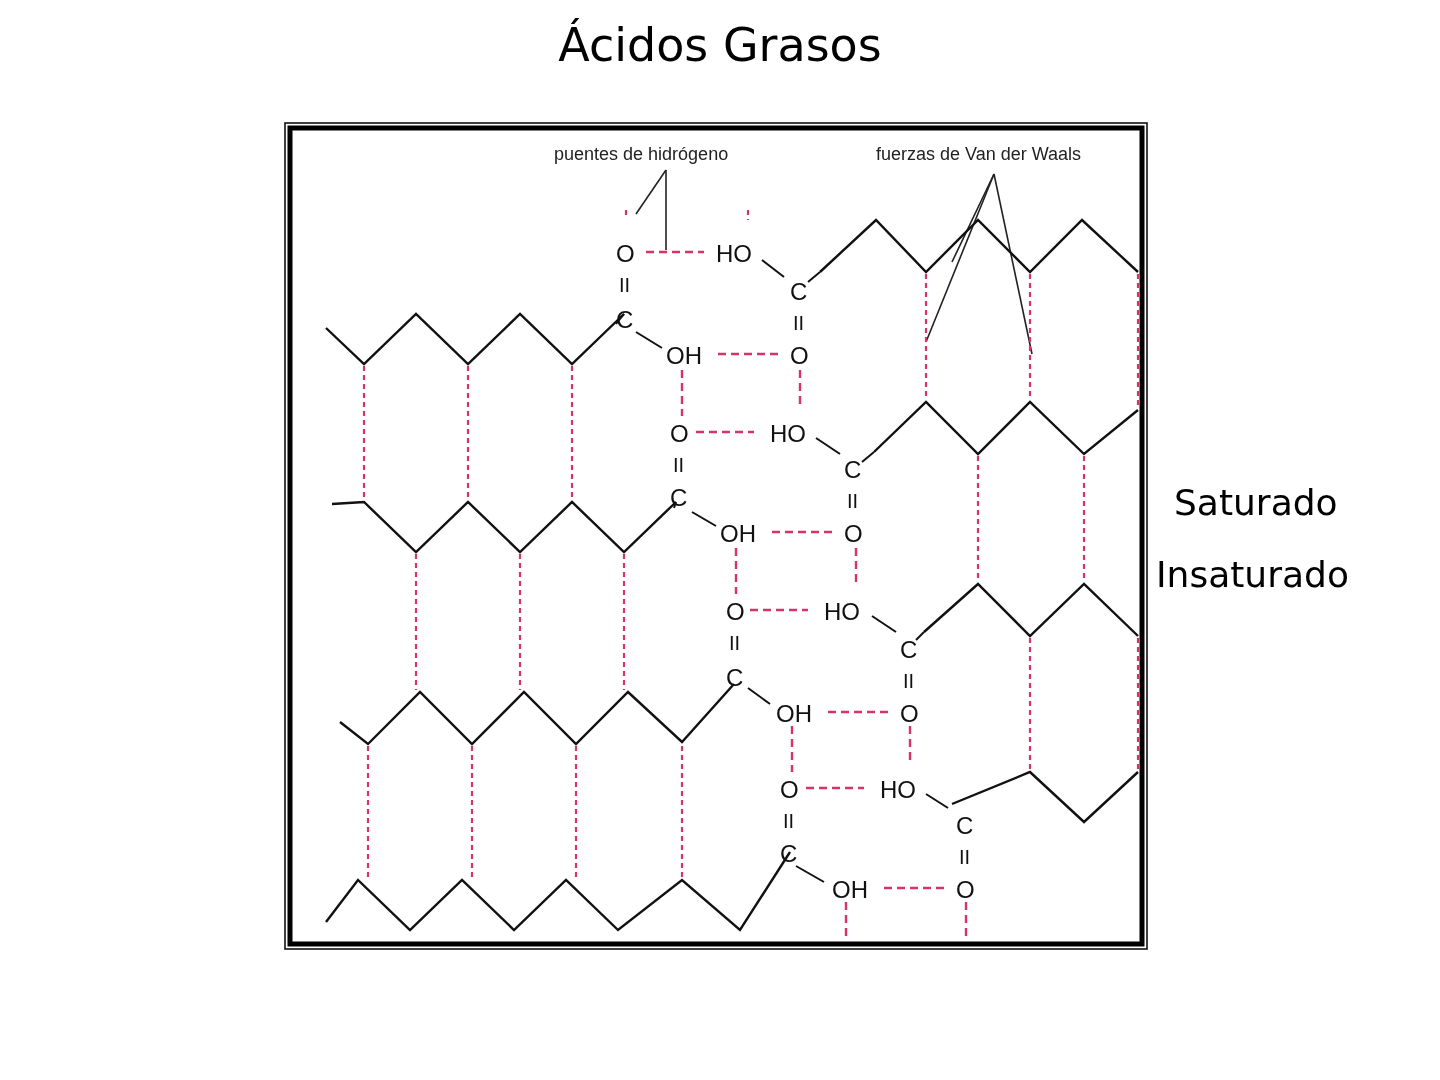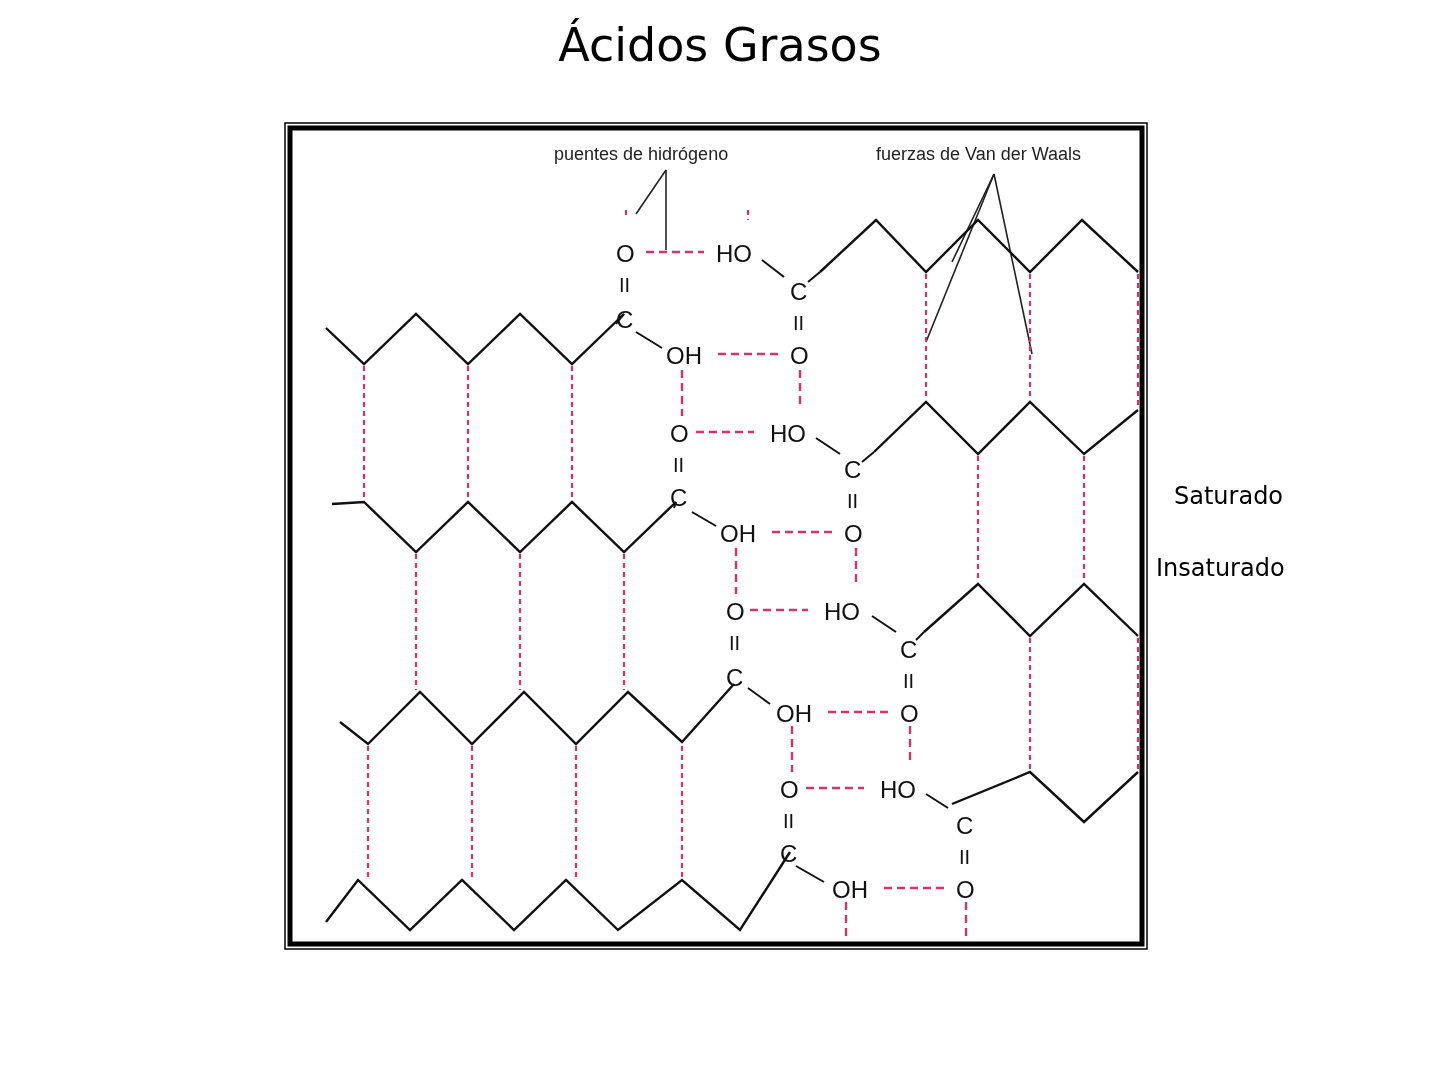--- a/index.html
+++ b/index.html
@@ -1,21 +1,21 @@
 <!DOCTYPE html>
 <html><head>
 <meta charset="utf-8">
 <style>
   html, body { margin:0; padding:0; background:#ffffff; }
   body { width:1440px; height:1080px; position:relative; overflow:hidden;
          font-family: "DejaVu Sans", sans-serif; color:#000; }
   .title { position:absolute; left:0; width:1440px; top:18px; text-align:center;
            font-size:46px; font-family:"DejaVu Sans", sans-serif; }
   .frame { position:absolute; left:284px; top:122px; width:864px; height:828px; }
-  .side-label { position:absolute; font-size:24px; font-family:"DejaVu Sans", sans-serif; }
+  .side-label { position:absolute; font-size:36px; font-family:"DejaVu Sans", sans-serif; }
   svg text { font-family:"Liberation Sans", sans-serif; }
 </style>
 </head>
 <body>
 
 <div class="title">Ácidos Grasos</div>
 
 <div class="frame">
 <svg width="864" height="828" viewBox="0 0 864 828" xmlns="http://www.w3.org/2000/svg">
 

